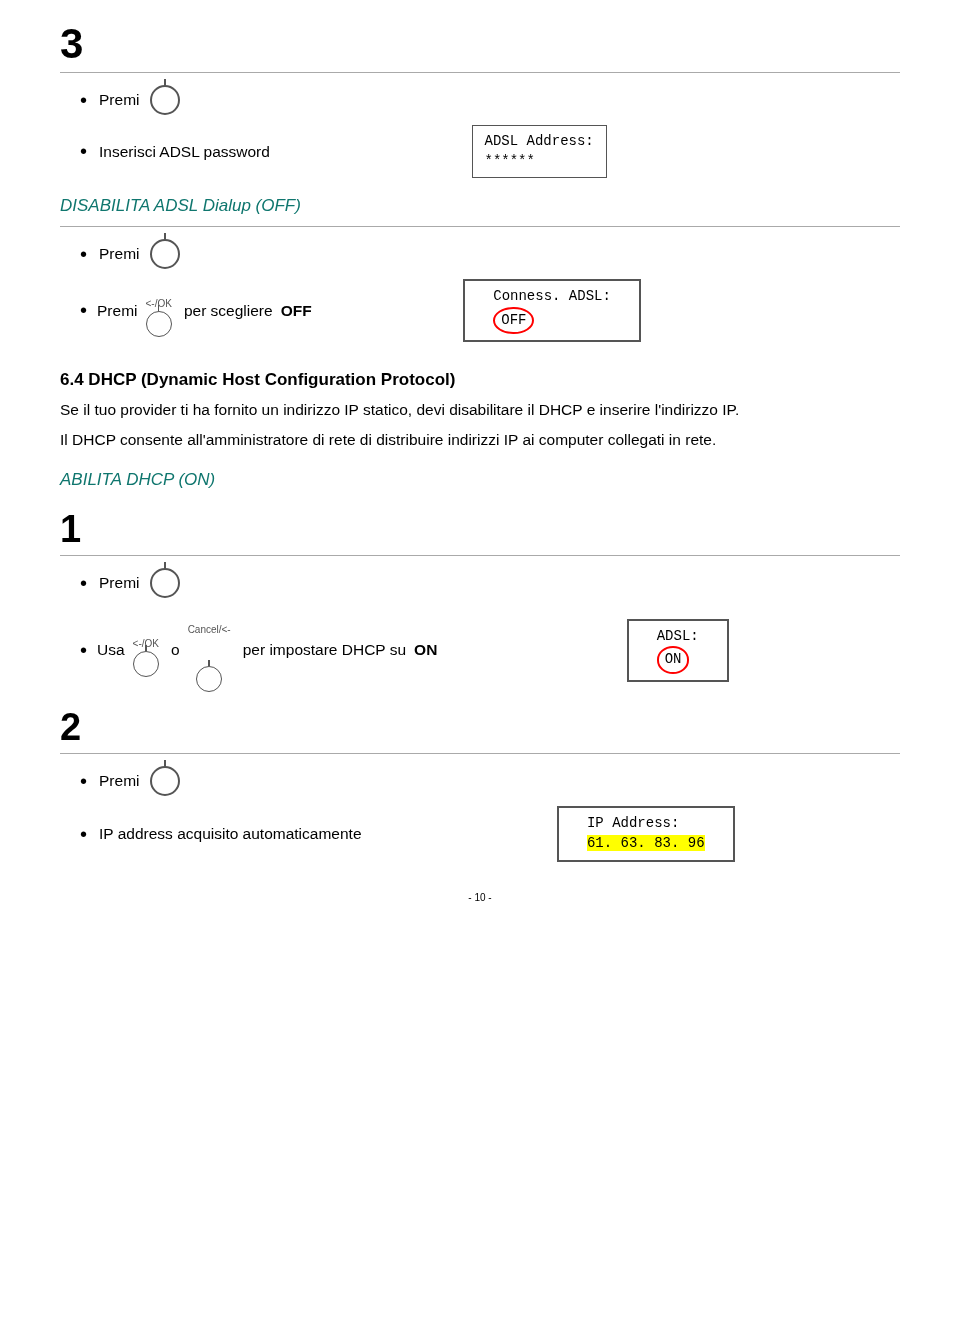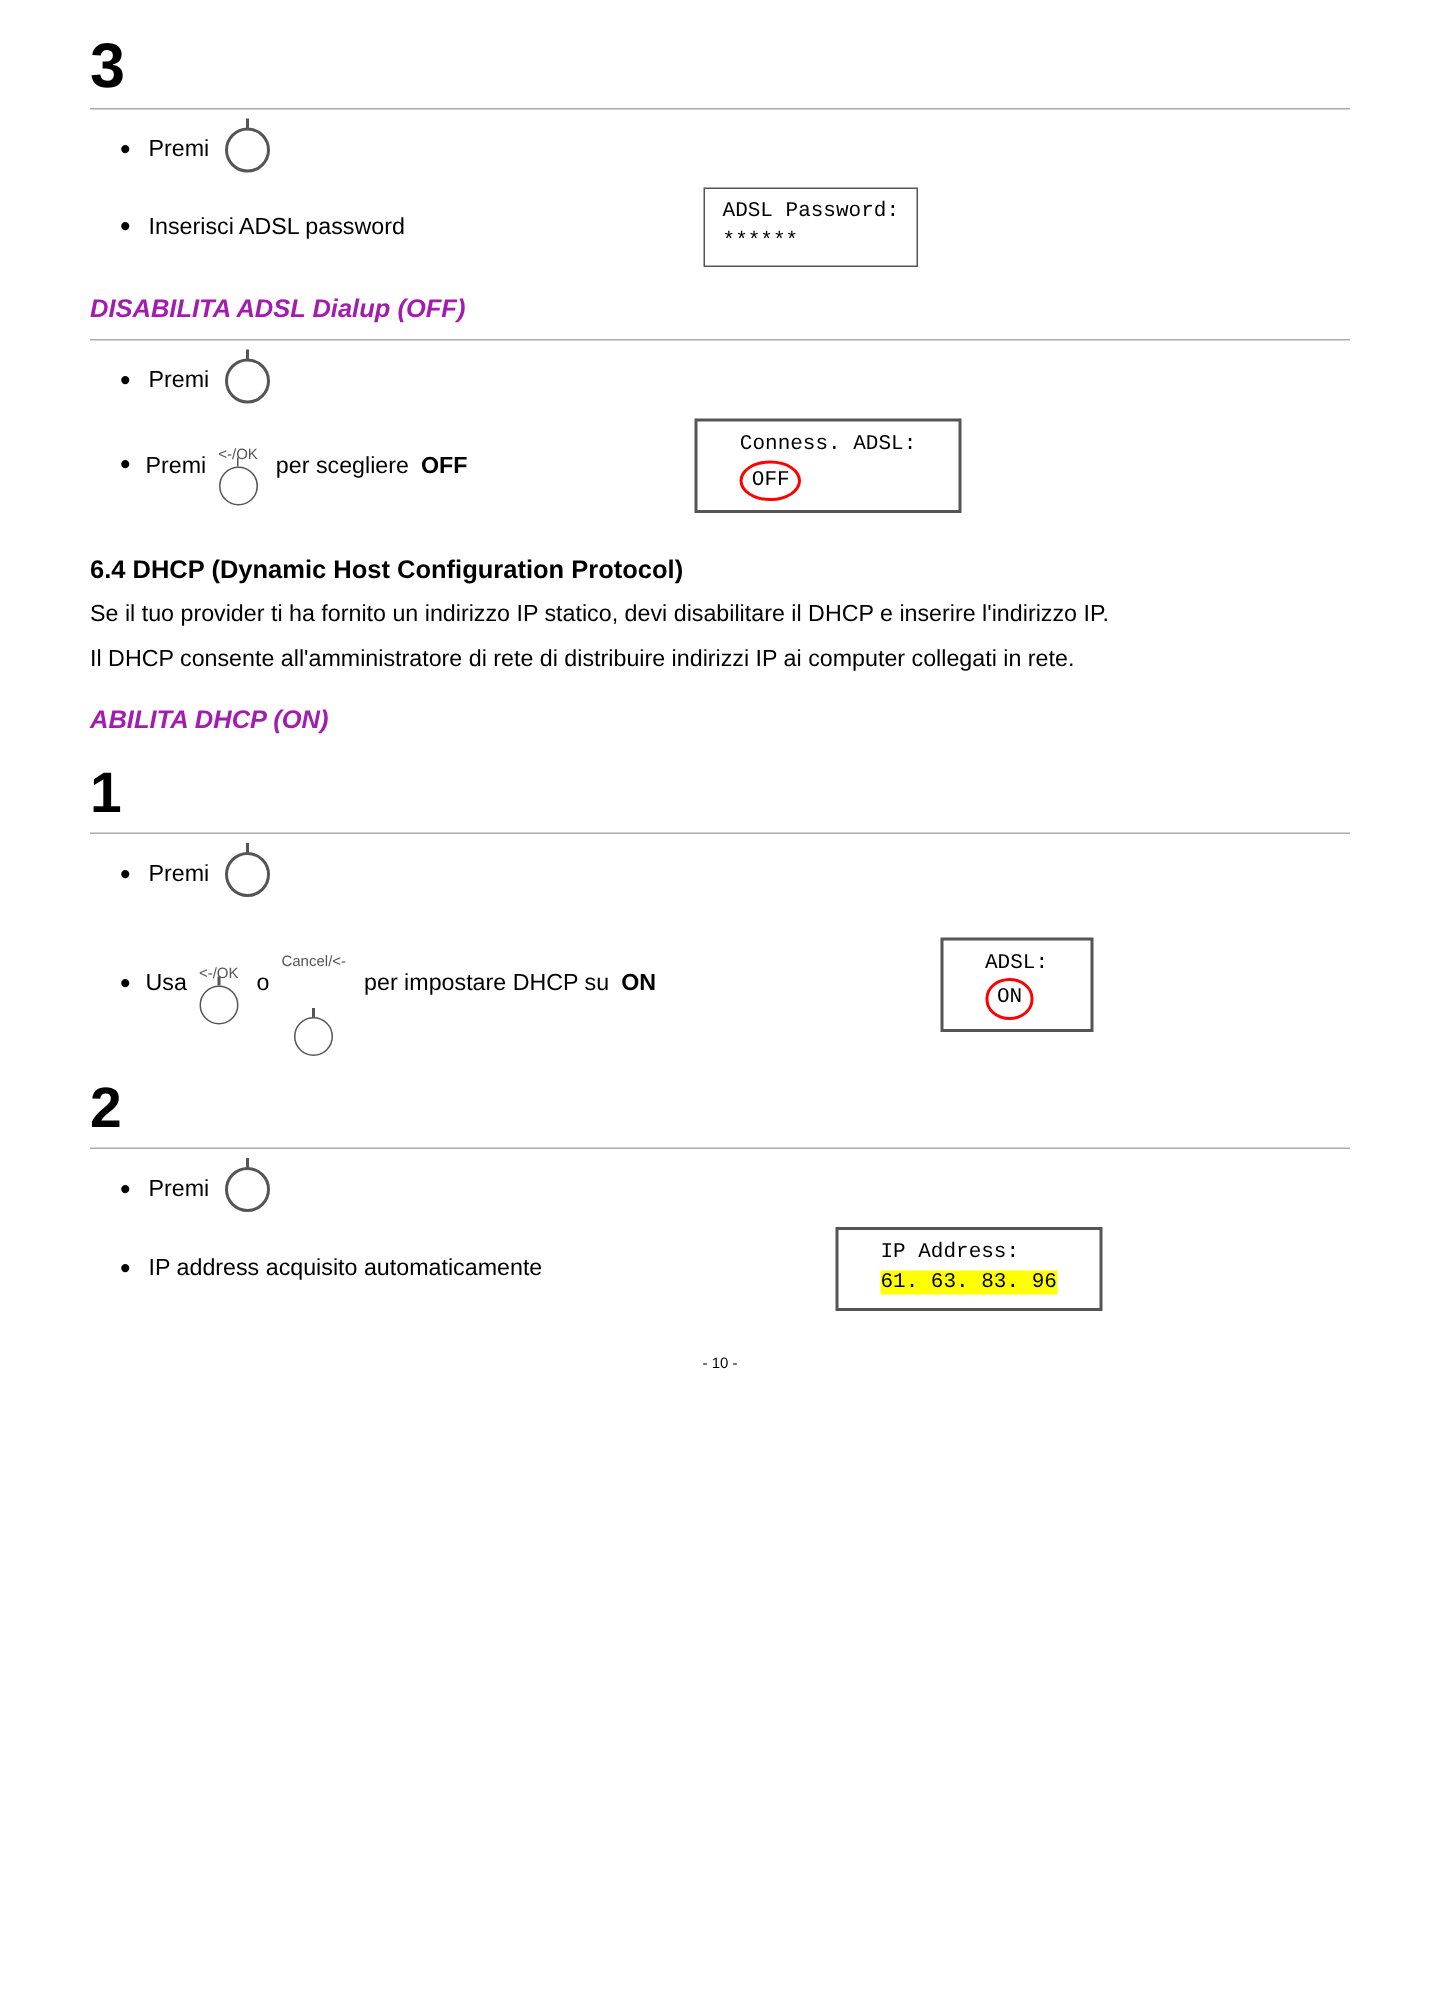--- a/index.html
+++ b/index.html
@@ -115,23 +115,23 @@
       padding: 2px 6px;
     }
 
     
     .highlight-yellow {
       background: #ffff00;
     }
 
     
     .red-italic {
-      color: #a21caf;
+      color: #0f766e;
       font-style: italic;
-      font-weight: bold;
+      font-weight: normal;
       font-size: 17px;
       margin: 18px 0 10px 0;
     }
 
     
     .section-heading {
       font-size: 17px;
       font-weight: bold;
       margin: 18px 0 8px 0;
     }
@@ -184,21 +184,21 @@
   <span class="btn-icon">
     <span class="stem"></span>
   </span>
 </div>
 
 <div class="bullet-row">
   <span class="bullet-dot">•</span>
   <span class="bullet-text">Inserisci ADSL password</span>
   <span style="flex:1"></span>
   <div class="screen-box" style="margin-left:40px;">
-    <span>ADSL Password:</span><br>
+    <span>ADSL Address:</span><br>
     <span>******</span>
   </div>
   <span style="flex:2"></span>
 </div>
 
 <div style="margin-top:18px;">
   <div class="red-italic">DISABILITA ADSL Dialup (OFF)</div>
   <hr class="divider">
 </div>
 
@@ -256,21 +256,21 @@
   <span class="bullet-text">Usa</span>
 
   <div class="icon-wrapper" style="position:relative; margin-top:14px;">
     <span class="icon-label">&lt;-/OK</span>
     <span class="btn-icon-small">
       <span class="stem"></span>
     </span>
   </div>
   <span class="bullet-text">o</span>
 
-  <div class="icon-wrapper" style="position:relative; margin-top:28px;gap:29px;">
+  <div class="icon-wrapper" style="position:relative; margin-top:16px;gap:29px;">
     <span class="icon-label">Cancel/&lt;-</span>
     <span class="btn-icon-small">
       <span class="stem"></span>
     </span>
   </div>
   <span class="bullet-text">per impostare DHCP su</span>
   <span class="bullet-text" style="font-weight:bold;">ON</span>
   <span style="flex:1;"></span>
   <div class="screen-box-highlighted" style="margin-left:10px;">
     <span>ADSL:</span><br>

